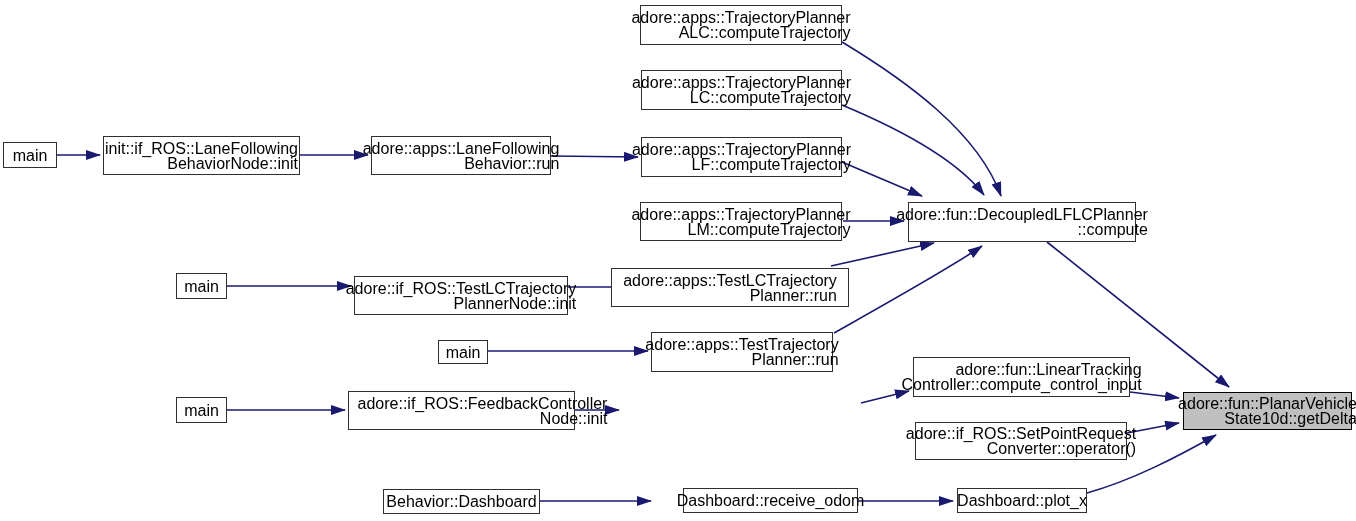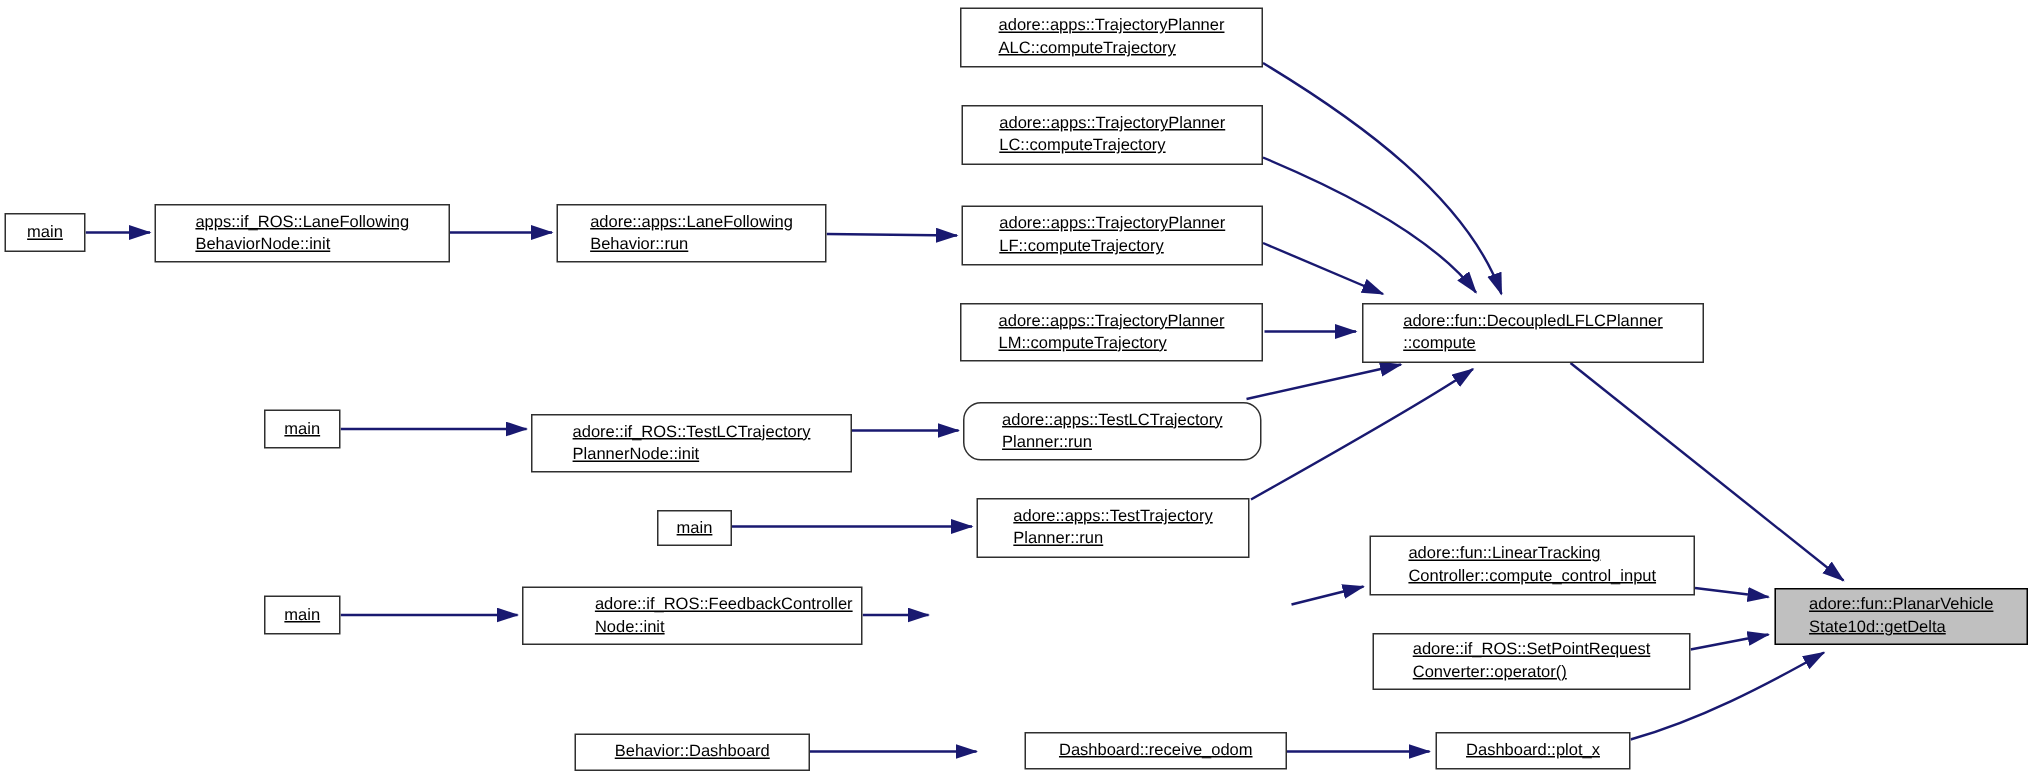--- a/index.html
+++ b/index.html
@@ -14,23 +14,23 @@
   .canvas{
     position:relative;width:1356px;height:521px;background:var(--background);
     font-family:"Liberation Sans",sans-serif;overflow:hidden;
   }
   svg.edges{position:absolute;left:0;top:0;width:1356px;height:521px;}
   .edge{fill:none;stroke:var(--edge-color);stroke-width:1.6px;}
   .arrowhead{fill:var(--edge-color);stroke:none;}
   .node{
     position:absolute;box-sizing:border-box;
     border:1.5px solid var(--box-border);background:var(--box-fill);
-    color:var(--text-color);font-size:11px;line-height:15px;
+    color:var(--text-color);font-size:16px;line-height:15px;
     display:flex;align-items:center;justify-content:center;
-    text-align:left;white-space:pre-line;cursor:pointer;text-decoration:underline;
+    text-align:right;white-space:pre-line;cursor:pointer;
   }
   .node.highlight{background:var(--highlight-fill);border-color:#000000;cursor:default;}
 </style>
 </head>
 <body>
 
 <div class="canvas">
 
   <svg class="edges" viewBox="0 0 1356 521" xmlns="http://www.w3.org/2000/svg">
     <defs>
@@ -55,38 +55,38 @@
     <path class="edge" d="M 575 410 L 619 410" marker-end="url(#arrow)"></path>
     <path class="edge" d="M 861 403 L 909 391" marker-end="url(#arrow)"></path>
     <path class="edge" d="M 1130 392 L 1179 398" marker-end="url(#arrow)"></path>
     <path class="edge" d="M 1127 433 L 1179 423" marker-end="url(#arrow)"></path>
     <path class="edge" d="M 540 501 L 651 501" marker-end="url(#arrow)"></path>
     <path class="edge" d="M 829 501 L 953 501" marker-end="url(#arrow)"></path>
     <path class="edge" d="M 1087 493 C 1133 480, 1177 457, 1216 435" marker-end="url(#arrow)"></path>
   </svg>
 
   <div class="node" style="left:3px;top:142px;width:54px;height:26px;">main</div>
-  <div class="node" style="left:103px;top:136px;width:197px;height:39px;">apps::if_ROS::LaneFollowing
+  <div class="node" style="left:103px;top:136px;width:197px;height:39px;">init::if_ROS::LaneFollowing
 BehaviorNode::init</div>
   <div class="node" style="left:371px;top:136px;width:180px;height:39px;">adore::apps::LaneFollowing
 Behavior::run</div>
   <div class="node" style="left:640px;top:5px;width:202px;height:40px;">adore::apps::TrajectoryPlanner
 ALC::computeTrajectory</div>
   <div class="node" style="left:641px;top:70px;width:201px;height:40px;">adore::apps::TrajectoryPlanner
 LC::computeTrajectory</div>
   <div class="node" style="left:641px;top:137px;width:201px;height:40px;">adore::apps::TrajectoryPlanner
 LF::computeTrajectory</div>
   <div class="node" style="left:640px;top:202px;width:202px;height:39px;">adore::apps::TrajectoryPlanner
 LM::computeTrajectory</div>
   <div class="node" style="left:908px;top:202px;width:228px;height:40px;">adore::fun::DecoupledLFLCPlanner
 ::compute</div>
   <div class="node" style="left:176px;top:273px;width:51px;height:26px;">main</div>
   <div class="node" style="left:354px;top:276px;width:214px;height:39px;">adore::if_ROS::TestLCTrajectory
 PlannerNode::init</div>
-  <div class="node" style="left:642px;top:268px;width:199px;height:39px;border-radius:12px;">adore::apps::TestLCTrajectory
+  <div class="node" style="left:611px;top:268px;width:238px;height:39px;">adore::apps::TestLCTrajectory
 Planner::run</div>
   <div class="node" style="left:438px;top:340px;width:50px;height:24px;">main</div>
   <div class="node" style="left:651px;top:332px;width:182px;height:40px;">adore::apps::TestTrajectory
 Planner::run</div>
   <div class="node" style="left:176px;top:397px;width:51px;height:26px;">main</div>
   <div class="node" style="left:348px;top:391px;width:227px;height:39px;padding-left:42px;">adore::if_ROS::FeedbackController
 Node::init</div>
   <div class="node" style="left:913px;top:357px;width:217px;height:40px;">adore::fun::LinearTracking
 Controller::compute_control_input</div>
   <div class="node" style="left:915px;top:422px;width:212px;height:38px;">adore::if_ROS::SetPointRequest

